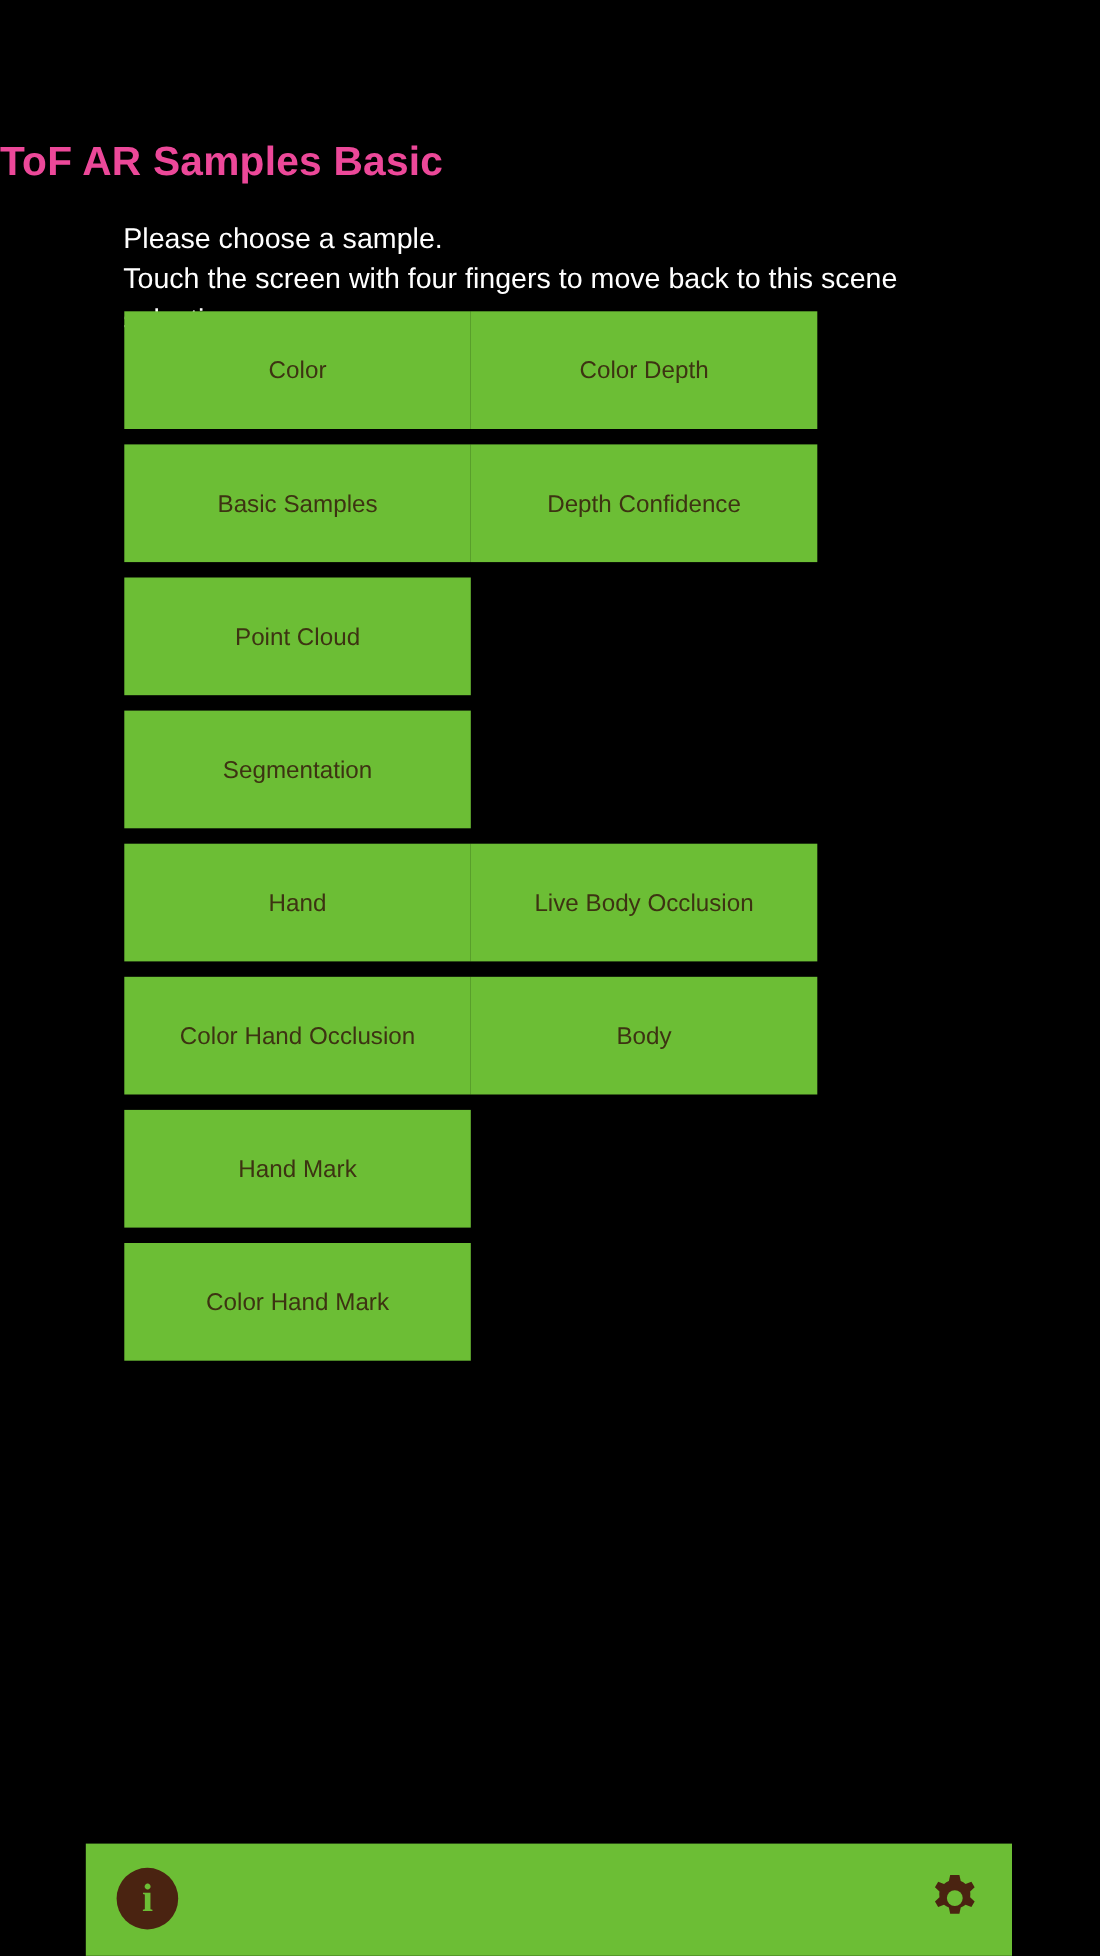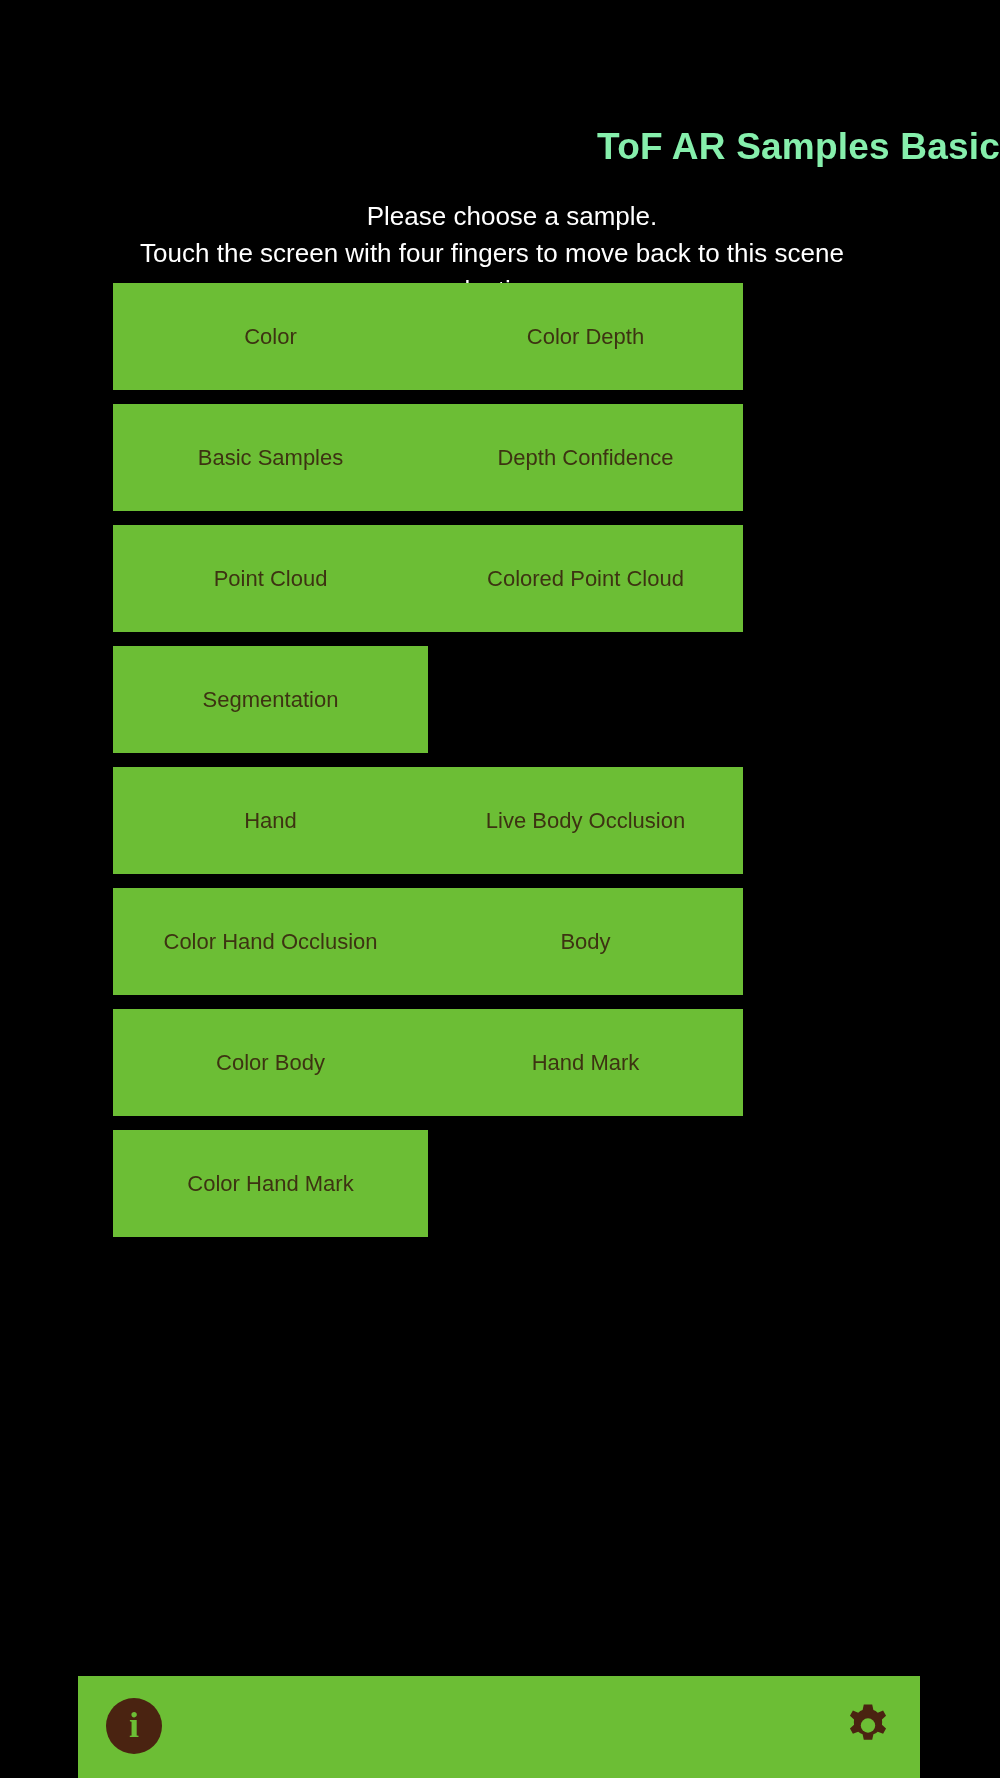--- a/index.html
+++ b/index.html
@@ -23,42 +23,41 @@
     height: 1778px;
     background: #000000;
   }
 
   
   #page-title {
     position: absolute;
     left: 0;
     top: 128px;
     width: 1000px;
-    text-align: right;
-    color: #86efac;
+    text-align: left;
+    color: #ec4899;
     font-size: 37px;
     font-weight: bold;
     letter-spacing: 0.2px;
     line-height: 1.0;
   }
 
   #instructions {
     position: absolute;
     left: 112px;
     top: 198px;
     width: 800px;
     color: #ffffff;
     font-size: 26px;
     line-height: 37px;
     font-weight: normal;
   }
   #instructions .line {
     display: block;
     white-space: pre-wrap;
-    text-align: center;
   }
   #instructions .line-2 {
     width: 760px;
   }
 
   
   #sample-grid {
     position: absolute;
     left: 113px;
     top: 283px;
@@ -172,39 +171,37 @@
       <button class="sample-button col-right">Color Depth</button>
     </div>
 
     <div class="grid-row">
       <button class="sample-button col-left">Basic Samples</button>
       <button class="sample-button col-right">Depth Confidence</button>
     </div>
 
     <div class="grid-row">
       <button class="sample-button col-left">Point Cloud</button>
-      <button class="sample-button col-right">Colored Point Cloud</button>
     </div>
 
     <div class="grid-row">
       <button class="sample-button col-right">Segmentation</button>
     </div>
 
     <div class="grid-row">
       <button class="sample-button col-left">Hand</button>
       <button class="sample-button col-right">Live Body Occlusion</button>
     </div>
 
     <div class="grid-row">
       <button class="sample-button col-left">Color Hand Occlusion</button>
       <button class="sample-button col-right">Body</button>
     </div>
 
     <div class="grid-row">
-      <button class="sample-button col-left">Color Body</button>
       <button class="sample-button col-right">Hand Mark</button>
     </div>
 
     <div class="grid-row">
       <button class="sample-button col-left">Color Hand Mark</button>
     </div>
 
     <div class="grid-row">
       <div class="cell-empty"></div>
     </div>

